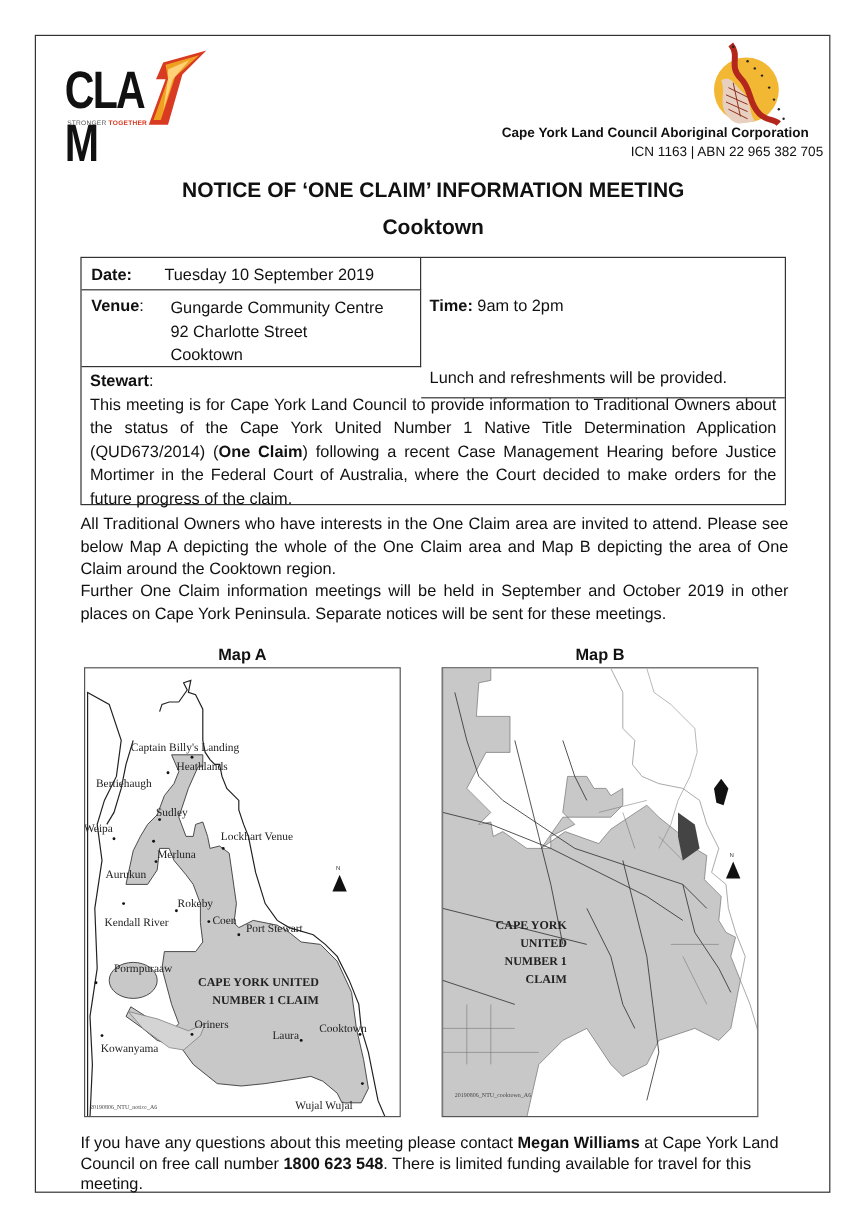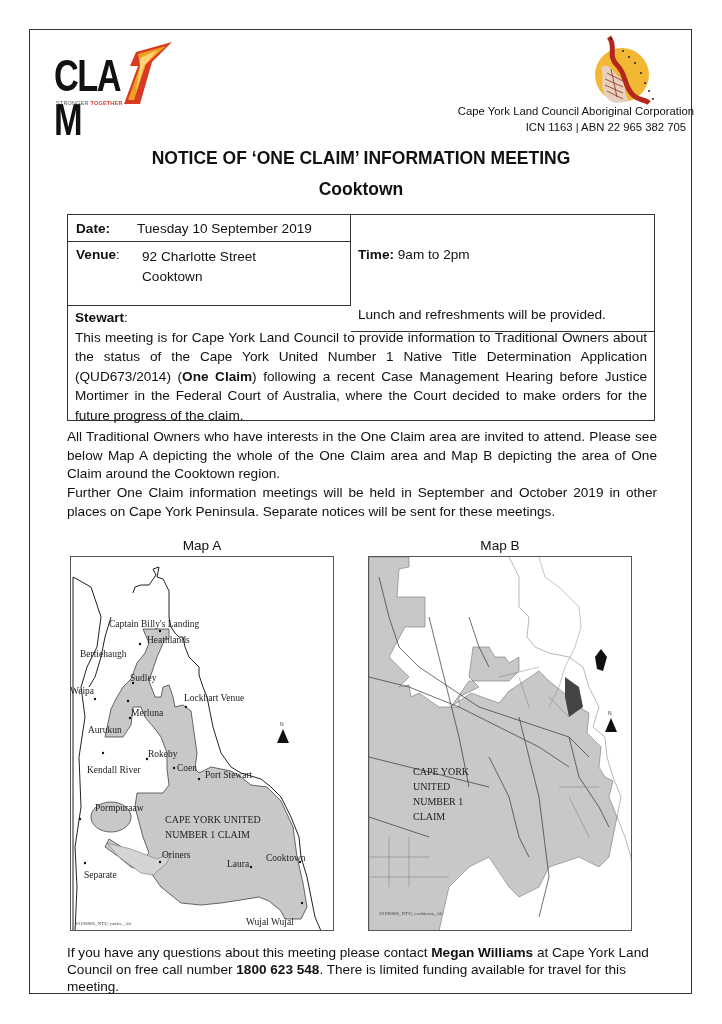--- a/index.html
+++ b/index.html
@@ -9,21 +9,21 @@
                  border:1px solid #333; box-sizing:border-box; }
   
   .claim-logo { position:absolute; left:54px; top:40px; width:130px; height:70px; }
   .claim-logo .word { position:absolute; left:0; top:14px; font-family:"Liberation Sans", sans-serif;
                       font-weight:bold; font-size:44px; letter-spacing:-2px; color:#111;
                       transform:scaleX(0.78); transform-origin:left top; line-height:44px; }
   .claim-logo .tag { position:absolute; left:2px; top:60px; font-size:5.5px; color:#555; letter-spacing:0.2px; }
   .claim-logo .tag b { color:#d83a22; font-weight:bold; }
   
   .cylc-logo { position:absolute; left:587px; top:33px; width:70px; height:72px; }
-  .org-name { position:absolute; right:28px; top:105px; font-size:11.3px; font-weight:normal; color:#111; }
+  .org-name { position:absolute; right:48px; top:105px; font-size:11.3px; font-weight:bold; color:#111; }
   .org-ids { position:absolute; right:36px; top:121px; font-size:11.3px; color:#111; }
   .title { position:absolute; left:0; width:722px; top:148px; text-align:center;
            font-size:17.5px; font-weight:bold; }
   .subtitle { position:absolute; left:0; width:722px; top:179px; text-align:center;
               font-size:17.5px; font-weight:bold; }
   
   .info-table { position:absolute; left:67px; top:214px; width:588px; height:207px;
                 border:1px solid #333; box-sizing:border-box; font-size:13.6px; }
   .cell { position:absolute; box-sizing:border-box; }
   .c-date { left:0; top:0; width:283px; height:27px; border-right:1px solid #333; border-bottom:1px solid #333; }
@@ -36,29 +36,29 @@
   .c-venue .lbl { position:absolute; left:8px; top:5px; }
   .c-venue .val { position:absolute; left:74px; top:5px; line-height:19.5px; }
   .c-time .t-line { position:absolute; left:7px; top:6px; }
   .c-time .lunch { position:absolute; left:7px; top:66px; }
   .c-purpose .lbl { position:absolute; left:7px; top:4px; }
   .c-purpose .text { position:absolute; left:7px; top:22px; width:572px; text-align:justify;
                      line-height:19.4px; font-size:13.6px; }
   .para { position:absolute; left:67px; width:590px; font-size:13.6px; line-height:18.5px; text-align:justify; }
   .para1 { top:428px; }
   .para2 { top:484px; }
-  .map-title { position:absolute; top:538px; font-size:13.6px; font-weight:normal; text-align:center; width:264px; }
+  .map-title { position:absolute; top:538px; font-size:13.6px; font-weight:bold; text-align:center; width:264px; }
   .map-box { position:absolute; top:556px; width:264px; height:375px; border:1px solid #555;
              box-sizing:border-box; background:#fff; overflow:hidden; }
   .map-box svg { position:absolute; left:0; top:0; }
   .map-a { left:70px;padding-left:26px; }
   .map-b { left:368px; }
   .map-label { position:absolute; font-family:"Liberation Serif", serif; font-size:9.5px; color:#222; white-space:nowrap; }
-  .map-claim-label { position:absolute; font-family:"Liberation Serif", serif; font-size:10px; font-weight:normal;
-                     color:#222; text-align:left; line-height:15px; white-space:nowrap; }
+  .map-claim-label { position:absolute; font-family:"Liberation Serif", serif; font-size:10px; font-weight:bold;
+                     color:#222; text-align:right; line-height:15px; white-space:nowrap; }
   .map-code { position:absolute; font-family:"Liberation Serif", serif; font-size:5px; color:#444; white-space:nowrap; }
   .north { position:absolute; width:14px; height:24px; }
   .north .n { position:absolute; left:4px; top:-2px; font-size:5px; color:#333; }
   .north .arrow { position:absolute; left:1px; top:6px; width:0; height:0;
                   border-left:6px solid transparent; border-right:6px solid transparent; border-bottom:14px solid #111; }
   .contact { position:absolute; left:67px; top:944px; width:590px; font-size:13.6px; line-height:17px; }
 </style>
 </head>
 <body>
 
@@ -109,20 +109,21 @@
 <div class="subtitle">Cooktown</div>
 
 <div class="info-table">
   <div class="cell c-date">
     <span class="lbl">Date:</span>
     <span class="val">Tuesday 10 September 2019</span>
   </div>
   <div class="cell c-venue">
     <span class="lbl"><span>Venue</span><span style="font-weight:normal">:</span></span>
     <div class="val">
+      <div>Gungarde Community Centre</div>
       <div>92 Charlotte Street</div>
       <div>Cooktown</div>
     </div>
   </div>
   <div class="cell c-time">
     <div class="t-line">
       <span class="lbl">Time:</span><span> 9am to 2pm</span>
     </div>
     <div class="lunch">Lunch and refreshments will be provided.</div>
   </div>
@@ -178,21 +179,21 @@
   <span class="map-label" style="left:60px;top:151px">Merluna</span>
   <span class="map-label" style="left:17px;top:168px">Aurukun</span>
   <span class="map-label" style="left:77px;top:192px">Rokeby</span>
   <span class="map-label" style="left:16px;top:208px">Kendall River</span>
   <span class="map-label" style="left:106px;top:206px">Coen</span>
   <span class="map-label" style="left:134px;top:213px">Port Stewart</span>
   <span class="map-label" style="left:24px;top:246px">Pormpuraaw</span>
   <span class="map-label" style="left:91px;top:293px">Oriners</span>
   <span class="map-label" style="left:156px;top:302px">Laura</span>
   <span class="map-label" style="left:195px;top:296px">Cooktown</span>
-  <span class="map-label" style="left:13px;top:313px">Separate</span>
+  <span class="map-label" style="left:13px;top:313px">Kowanyama</span>
   <span class="map-label" style="left:175px;top:360px">Wujal Wujal</span>
   <div class="map-claim-label" style="left:94px;top:255px">
     <div>CAPE YORK UNITED</div>
     <div>NUMBER 1 CLAIM</div>
   </div>
   <div class="north" style="left:205px;top:166px">
     <span class="n">N</span>
       <span class="arrow"></span>
   </div>
   <span class="map-code" style="left:4px;top:364px">20190806_NTU_notice_A6</span>

